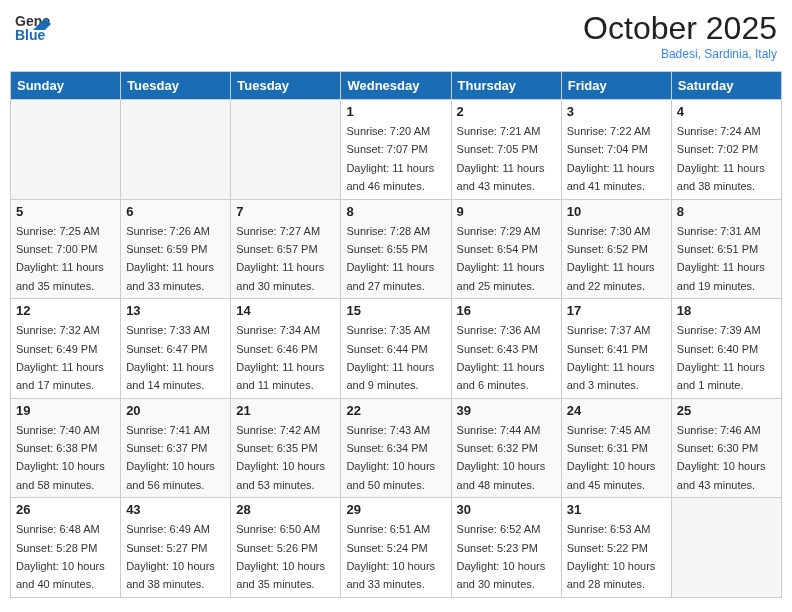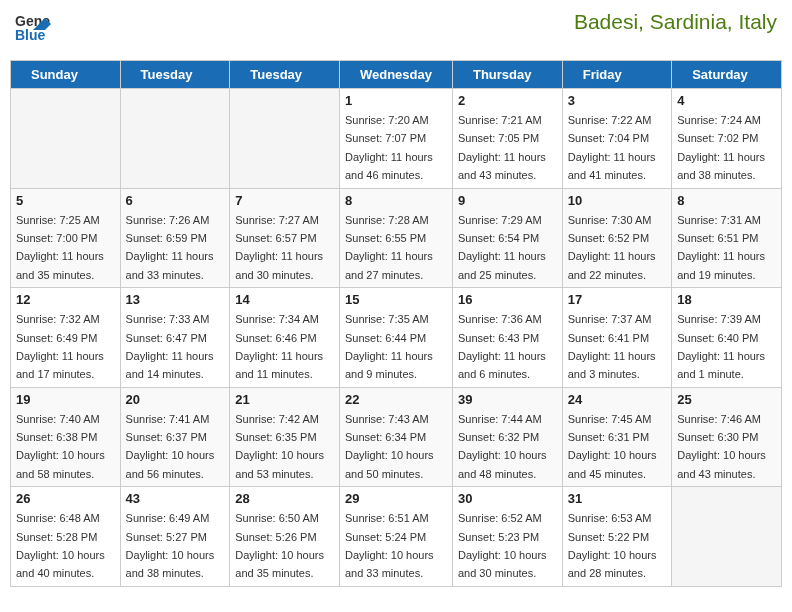--- a/index.html
+++ b/index.html
@@ -24,33 +24,33 @@
     }
     .title-block {
       text-align: right;
     }
     .month-title {
       font-size: 32px;
       font-weight: normal;
       color: #222;
     }
     .location {
-      font-size: 21px;
-      color: #4d7c0f;
+      font-size: 12px;
+      color: #3b82f6;
     }
     .calendar {
       width: 100%;
       border-collapse: collapse;
       border: 1px solid #ccc;
     }
     .calendar th {
       background-color: #1a6db5;
       color: #fff;
       text-align: left;
-      padding: 6px 20px;
+      padding: 6px 6px;
       font-size: 13px;
       font-weight: bold;
       border: 1px solid #ccc;
     }
     .calendar td {
       vertical-align: top;
       border: 1px solid #ccc;
       padding: 4px 5px;
       width: 110px;
       min-height: 90px;
@@ -82,20 +82,21 @@
   <div class="logo">
     <div>
       <svg width="36" height="36" viewBox="0 0 36 36">
         <text x="0" y="16" font-size="14" font-weight="bold" fill="#333">General</text>
         <polygon points="18,20 30,20 36,14 30,8" fill="#1a6db5"></polygon>
         <text x="0" y="30" font-size="14" font-weight="bold" fill="#1a6db5">Blue</text>
       </svg>
     </div>
   </div>
   <div class="title-block">
+    <div class="month-title">October 2025</div>
     <div class="location">Badesi, Sardinia, Italy</div>
   </div>
 </div>
 
 <table class="calendar">
   <thead>
     <tr>
     <th>Sunday</th>
         <th>Tuesday</th>
         <th>Tuesday</th>

